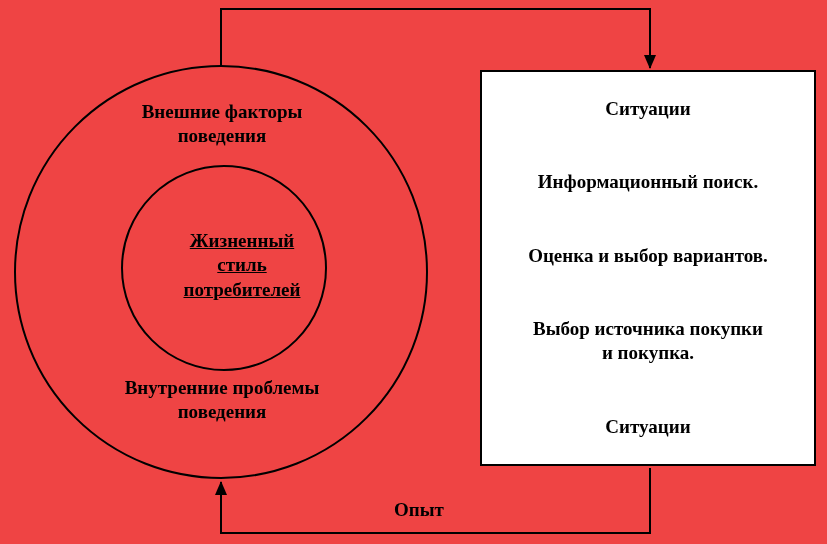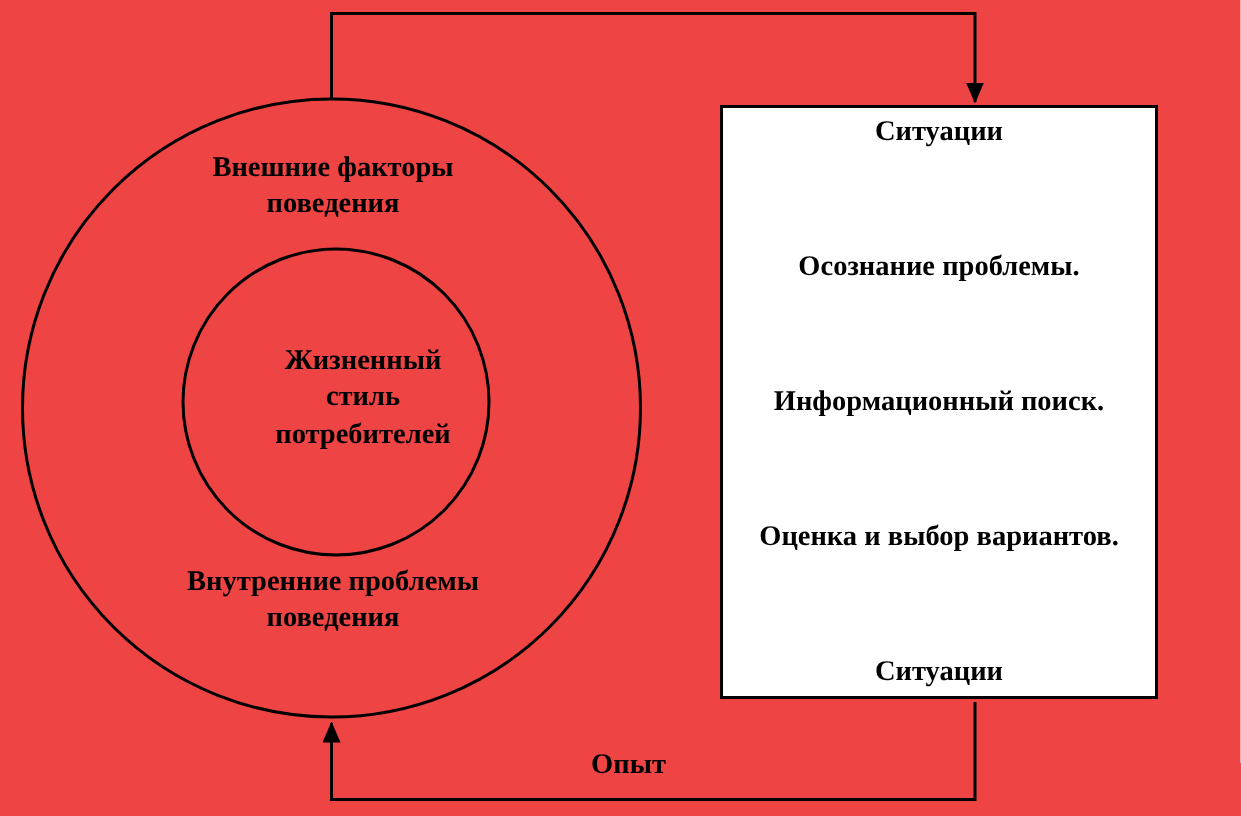--- a/index.html
+++ b/index.html
@@ -33,45 +33,46 @@
   }
   .outer-top {
     left: 82px;
     top: 100px;
     width: 280px;
   }
   .inner-label {
     left: 124px;
     top: 229px;
     width: 236px;
+    text-decoration: underline;
   }
   .outer-bottom {
     left: 72px;
     top: 376px;
     width: 300px;
   }
   .experience {
     left: 344px;
     top: 498px;
     width: 150px;
   }
   .process-box {
     position: absolute;
     left: 480px;
     top: 70px;
-    width: 292px;
+    width: 336px;
     height: 396px;
     border: 2px solid #000000;
     box-sizing: border-box;
     background: #ffffff;
     display: flex;
     flex-direction: column;
     justify-content: space-between;
     align-items: center;
-    padding: 4px 6px;
+    padding: 25px 6px;
   }
   .process-step {
     text-align: center;
     white-space: pre-line;
     font-size: 19px;
     font-weight: 600;
     line-height: 1.28;
   }
 </style>
 </head>
@@ -100,21 +101,22 @@
 
   <div class="label inner-label">Жизненный
 стиль
 потребителей</div>
 
   <div class="label outer-bottom">Внутренние проблемы
 поведения</div>
 
   <div class="process-box">
     <div class="process-step">Ситуации</div>
-    <div class="process-step">Осознание проблемы.</div>
     <div class="process-step">Информационный поиск.</div>
     <div class="process-step">Оценка и выбор вариантов.</div>
+    <div class="process-step">Выбор источника покупки
+и покупка.</div>
     <div class="process-step">Ситуации</div>
   </div>
 
   <div class="label experience">Опыт</div>
 
 </div>
 
 </body></html>

